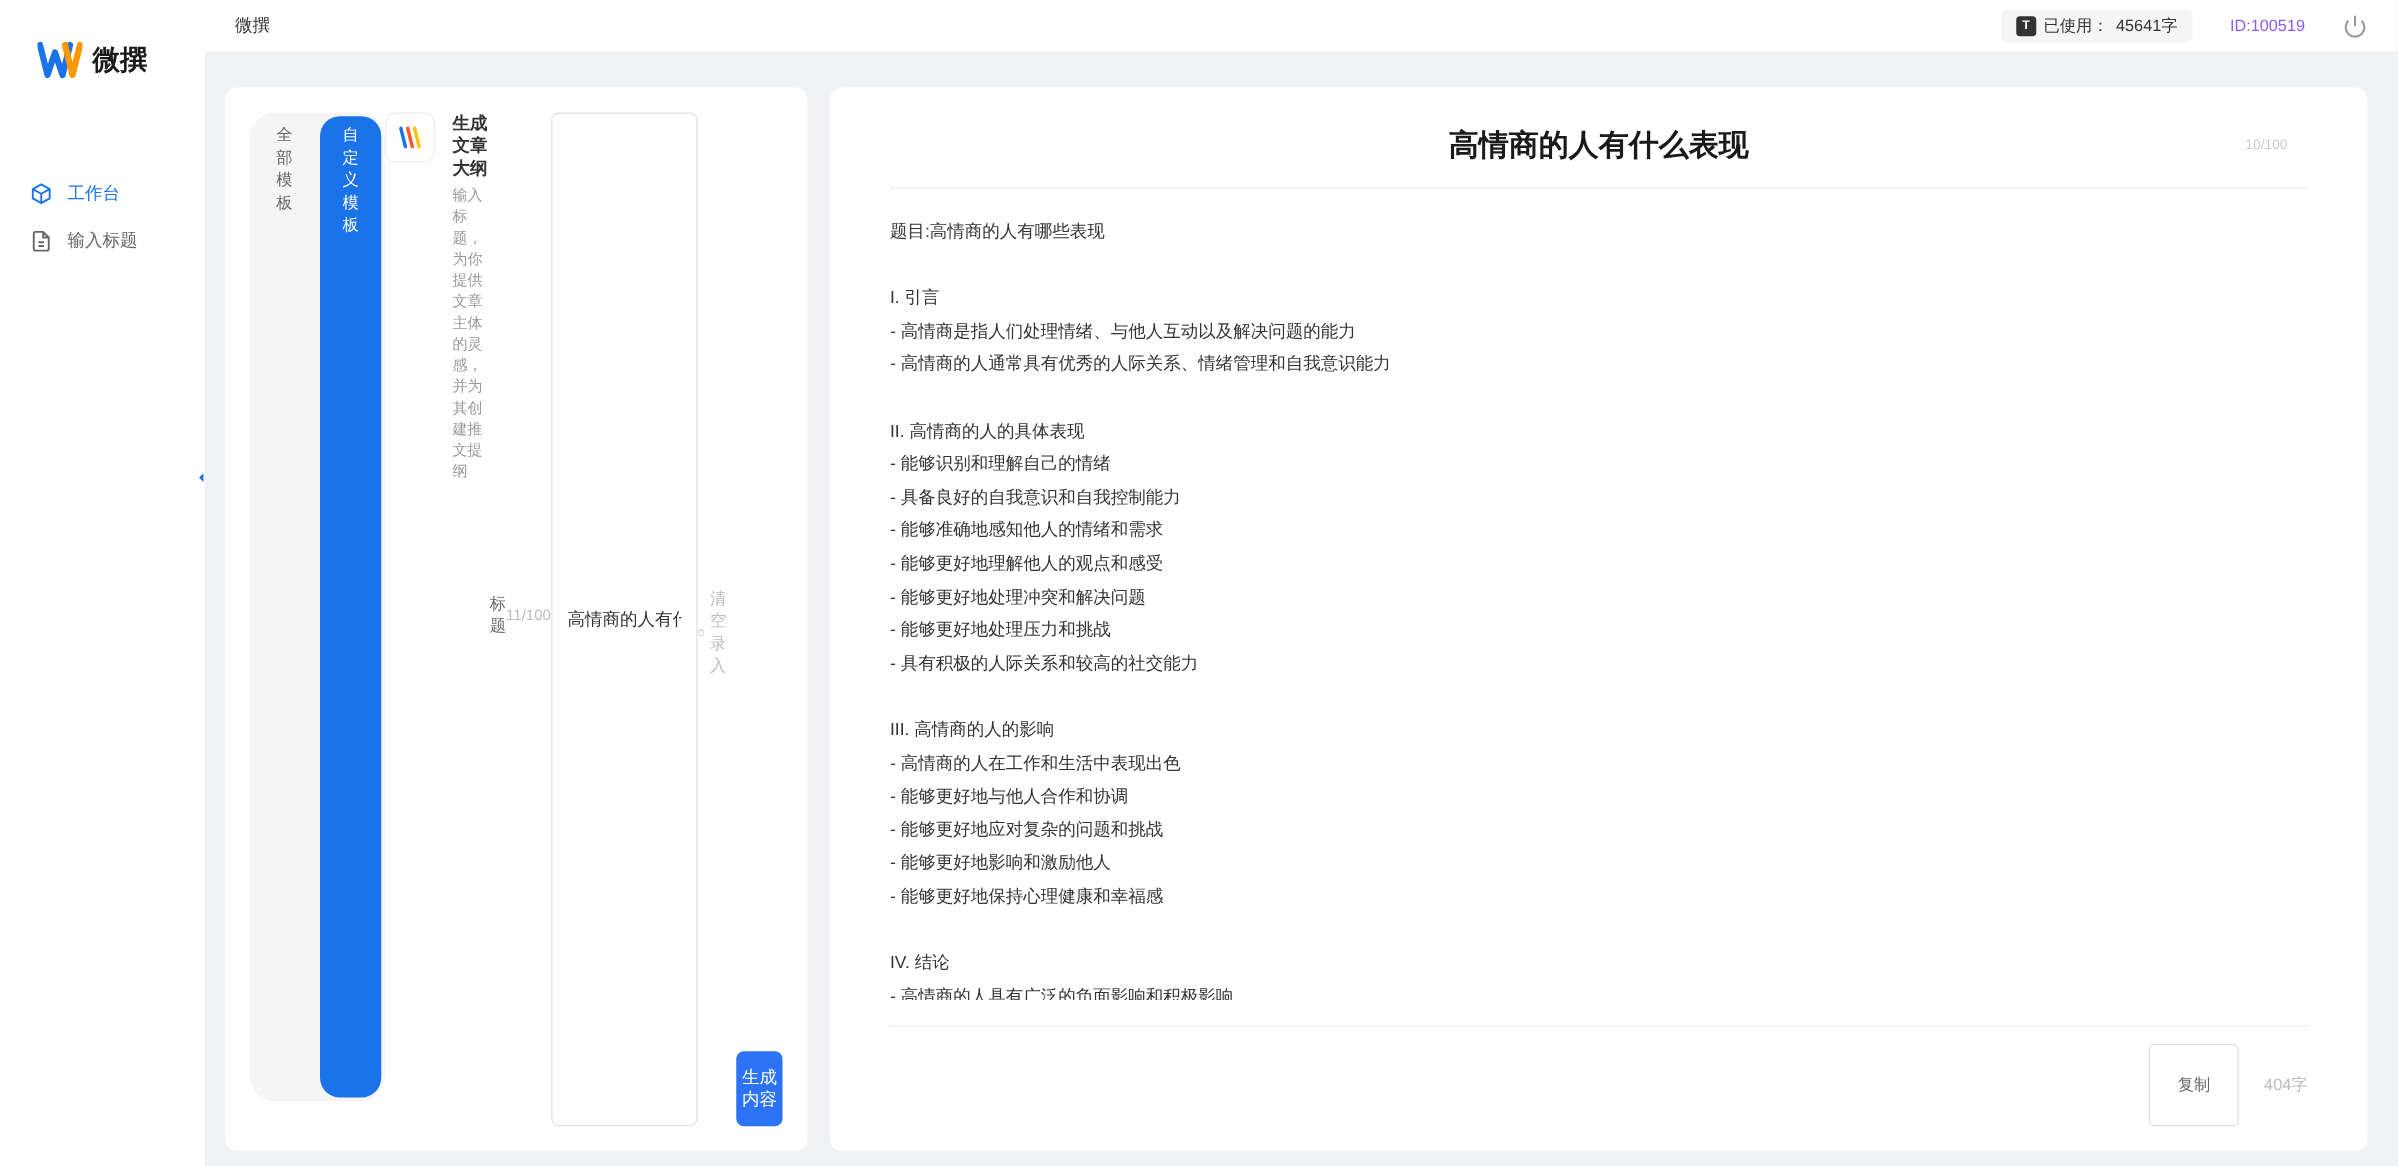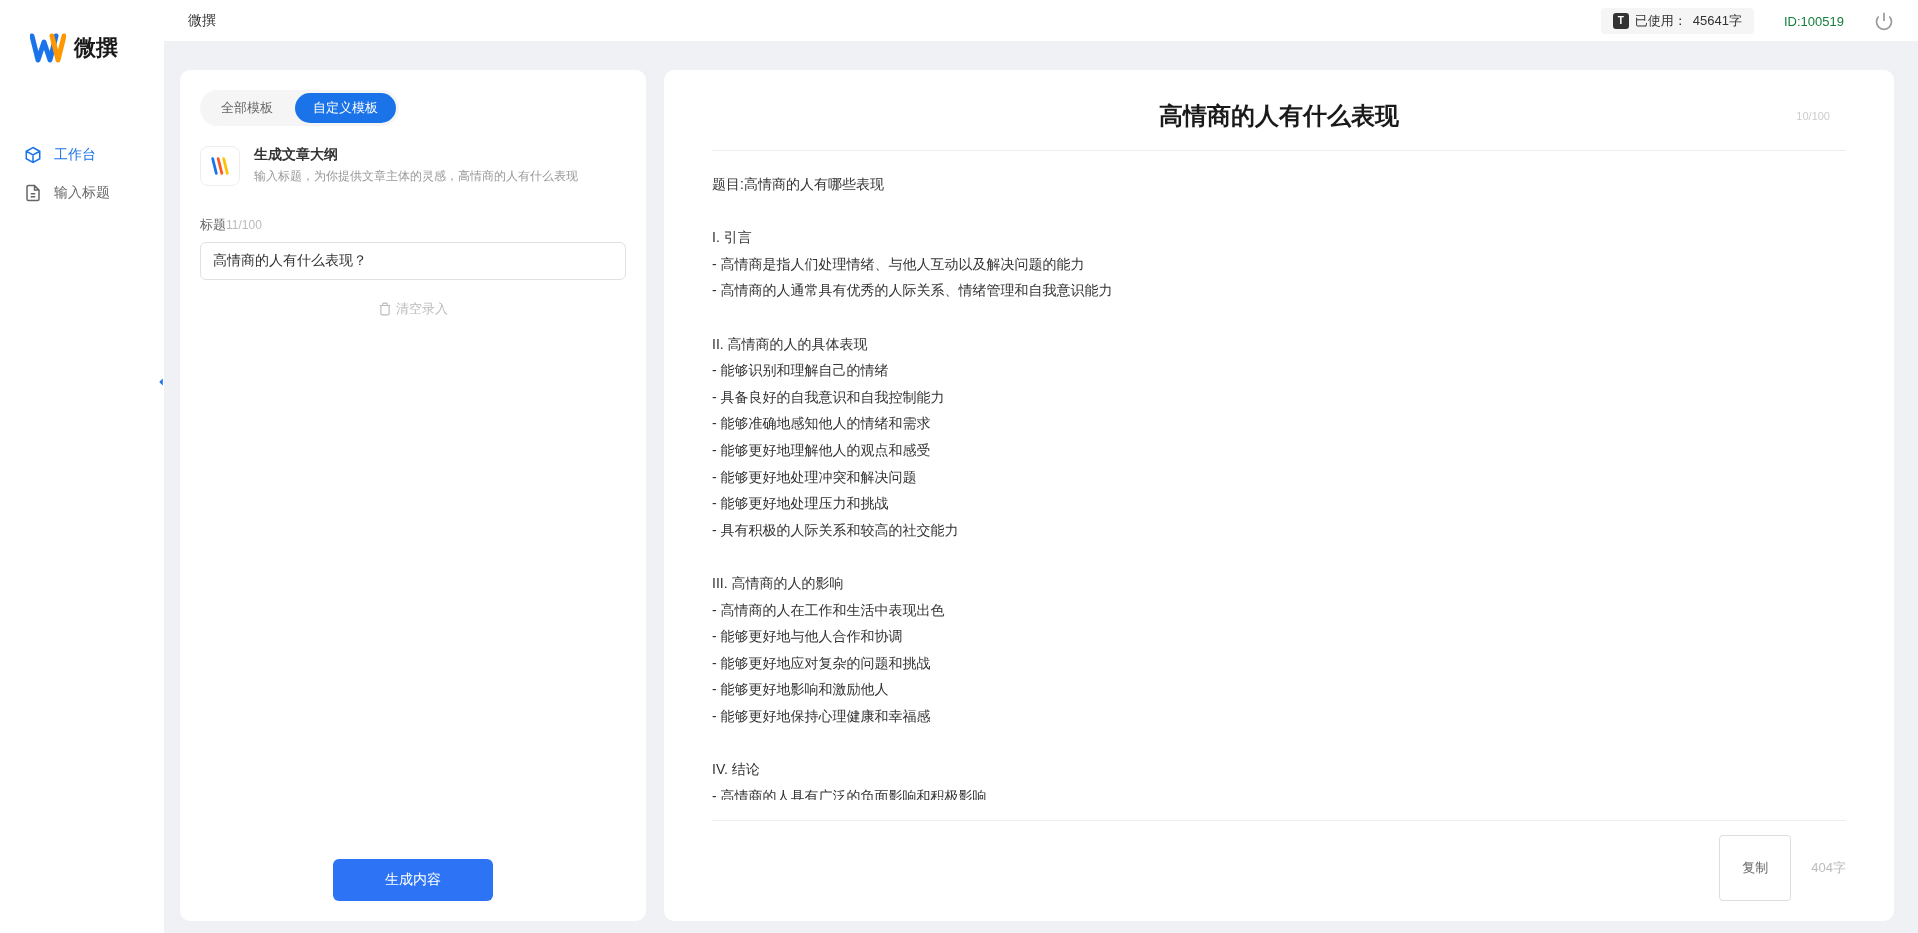--- a/index.html
+++ b/index.html
@@ -17,31 +17,31 @@
     .sidebar-footer { margin-top: auto; padding-bottom: 20px; }
     .footer-item { display: flex; align-items: center; padding: 10px 24px; gap: 12px; color: #666; font-size: 14px; cursor: pointer; }
     .icp-text { padding: 4px 24px; font-size: 11px; color: #ccc; }
     
     
     .topbar { position: fixed; top: 0; left: 164px; right: 0; height: 42px; background: #fff; display: flex; align-items: center; padding: 0 24px; border-bottom: 1px solid #f0f0f0; }
     .topbar-title { font-size: 14px; color: #333; }
     .topbar-right { margin-left: auto; display: flex; align-items: center; gap: 30px; }
     .usage-badge { display: flex; align-items: center; gap: 6px; background: #f5f5f5; padding: 4px 12px; border-radius: 4px; font-size: 13px; color: #333; }
     .usage-icon { width: 16px; height: 16px; background: #333; border-radius: 3px; color: #fff; display: flex; align-items: center; justify-content: center; font-size: 10px; font-weight: bold; }
-    .user-id { font-size: 13px; color: #15803d; }
+    .user-id { font-size: 13px; color: #8b5cf6; }
     .power-icon { width: 20px; height: 20px; color: #999; cursor: pointer; }
     
     
     .collapse-handle { position: fixed; left: 151px; top: 372px; width: 20px; height: 20px; display: flex; align-items: center; justify-content: center; color: #1a73e8; cursor: pointer; z-index: 10; }
     
     
     .main-content { position: fixed; left: 164px; top: 42px; right: 0; bottom: 0; display: flex; gap: 18px; padding: 28px 24px 12px 16px; }
     
     
-    .left-panel { width: 466px; background: #fff; border-radius: 10px; padding: 20px; display: flex; flex-direction: column; }
+    .left-panel { width: 466px; background: #fff; border-radius: 10px; padding: 20px; display: flex; flex-direction: row; }
     .tab-pills { display: flex; gap: 4px; background: #f5f5f5; border-radius: 20px; padding: 3px; width: fit-content; margin-bottom: 20px; }
     .tab-pill { padding: 6px 18px; border-radius: 16px; font-size: 13px; color: #666; cursor: pointer; }
     .tab-pill.active { background: #1a73e8; color: #fff; }
     
     .template-card { display: flex; align-items: flex-start; gap: 14px; margin-bottom: 30px; }
     .template-icon { width: 40px; height: 40px; background: #fff; border: 1px solid #eee; border-radius: 8px; display: flex; align-items: center; justify-content: center; flex-shrink: 0; }
     .template-info { flex: 1; }
     .template-name { font-size: 14px; font-weight: 600; color: #333; margin-bottom: 4px; }
     .template-desc { font-size: 12px; color: #999; }
     
@@ -136,21 +136,21 @@
     <div class="template-card">
       <div class="template-icon">
         <svg viewBox="0 0 24 24" width="22" height="22">
             <path d="M4 4 L8 20" stroke="#1a73e8" stroke-width="3" stroke-linecap="round"></path>
             <path d="M10 4 L14 20" stroke="#ff5722" stroke-width="3" stroke-linecap="round"></path>
             <path d="M16 4 L20 20" stroke="#ffc107" stroke-width="3" stroke-linecap="round"></path>
           </svg>
       </div>
       <div class="template-info">
         <div class="template-name">生成文章大纲</div>
-        <div class="template-desc">输入标题，为你提供文章主体的灵感，高情商的人有什么表现</div>
+        <div class="template-desc">输入标题，为你提供文章主体的灵感，并为其创建推文提纲</div>
       </div>
     </div>
 
     <div class="form-label-row">
       <span class="form-label">标题</span>
       <span class="char-counter">11/100</span>
     </div>
     <input type="text" class="title-input" value="高情商的人有什么表现？" style="">
 
     <div class="clear-row">

